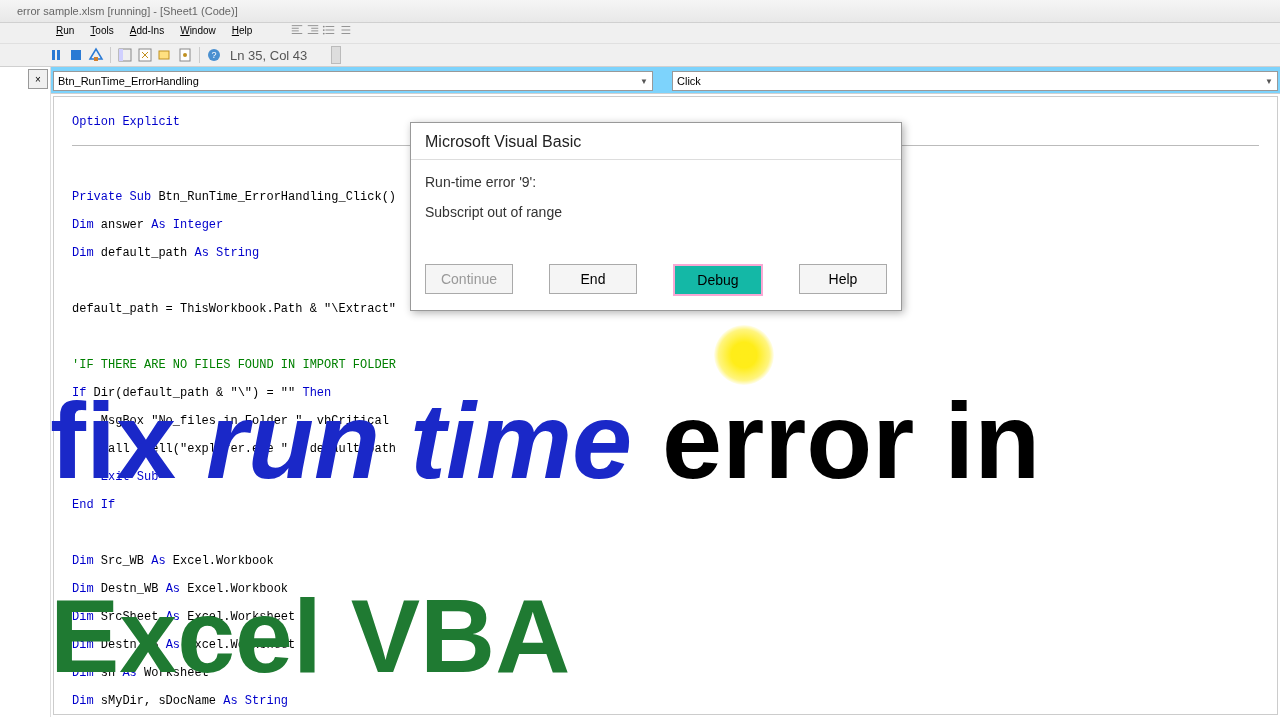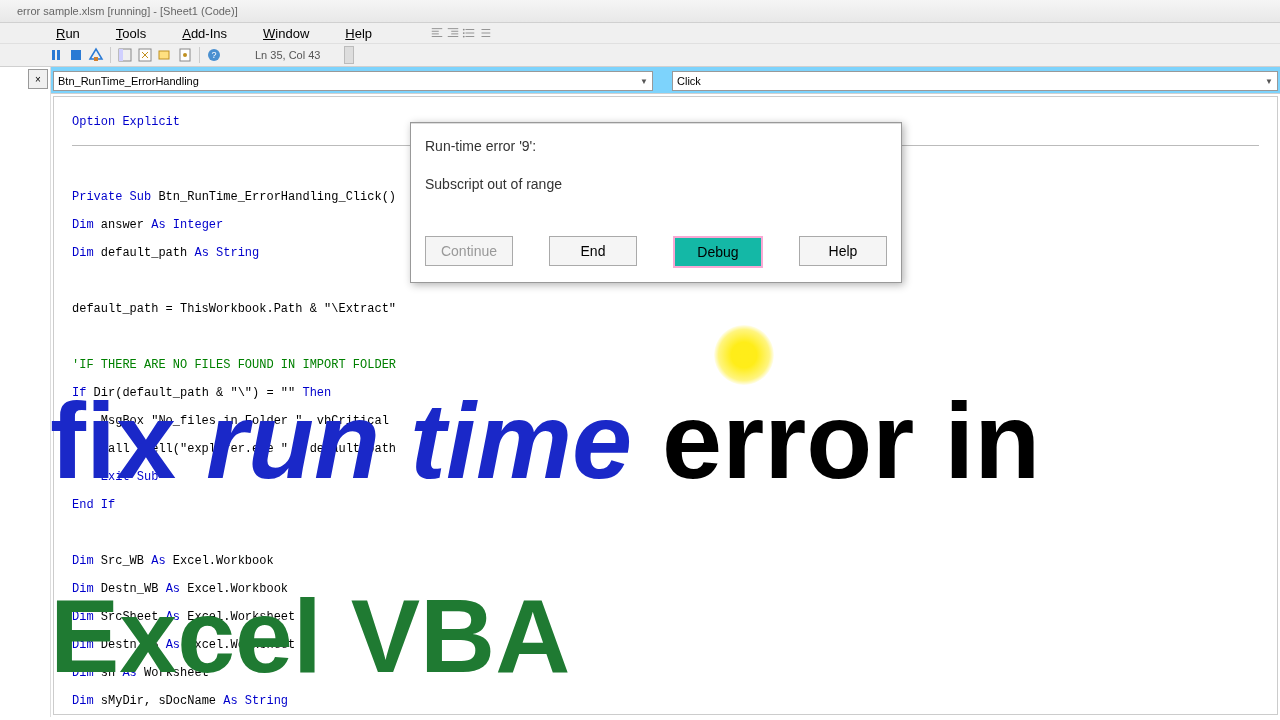--- a/index.html
+++ b/index.html
@@ -1,45 +1,45 @@
 <!DOCTYPE html>
 <html><head>
 <meta charset="utf-8">
 <style>
 html,body{margin:0;padding:0;width:1280px;height:720px;font-family:"Segoe UI",Tahoma,sans-serif;font-size:12px;background:#fff;overflow:hidden}
 .title-bar{height:22px;background:linear-gradient(#f5f5f5,#e8e8e8);border-bottom:1px solid #d0d0d0;display:flex;align-items:center;padding-left:17px;color:#666;font-size:11px}
-.menu-bar{height:20px;background:#f0f0f0;display:flex;align-items:center;padding-left:48px;gap:20px;font-size:13px;border-bottom:1px solid #e0e0e0}
+.menu-bar{height:20px;background:#f0f0f0;display:flex;align-items:flex-start;padding-left:48px;gap:0;font-size:10px;border-bottom:1px solid #e0e0e0}
 .menu-item{padding:2px 8px;cursor:pointer}
 .menu-item span{text-decoration:underline}
 .indent-icons{display:flex;gap:2px;margin-left:30px}
 .indent-icons svg{width:14px;height:14px}
 .toolbar{height:22px;background:#f0f0f0;display:flex;align-items:center;padding-left:48px;gap:4px;border-bottom:1px solid #d0d0d0}
 .tb-icon{width:16px;height:16px;display:inline-flex;align-items:center;justify-content:center}
 .tb-sep{width:1px;height:16px;background:#ccc;margin:0 2px}
-.tb-status{margin-left:29px;color:#555;font-size:11px}
+.tb-status{margin-left:4px;color:#555;font-size:13px}
 .tb-end{margin-left:20px;width:8px;height:16px;background:#ddd;border:1px solid #bbb}
 .code-area{position:relative;display:flex;height:650px}
 .left-gutter{width:50px;background:#fff;border-right:1px solid #ddd;position:relative}
 .xbtn{width:18px;height:18px;border:1px solid #999;background:#f0f0f0;position:absolute;top:2px;right:2px;font-size:10px;display:flex;align-items:center;justify-content:center;font-family:sans-serif}
 .editor{flex:1;display:flex;flex-direction:column}
 .dropdown-row{height:22px;background:#7dd3fc;display:flex;align-items:flex-end;padding:2px;border-bottom:1px solid #d0d0d0;gap:19px}
 .dropdown{height:18px;border:1px solid #999;background:#fff;font-size:11px;padding:0 4px;display:flex;align-items:center;justify-content:space-between}
 .dd1{flex:0 0 590px}
 .dd2{flex:1}
 .dd-arrow{font-size:8px;color:#555}
 .code-pane{flex:1;background:#fff;border:1px solid #ccc;margin:2px;font-family:"Courier New",monospace;font-size:12px;padding:4px 18px;line-height:14px;white-space:pre;overflow:hidden;position:relative}
 .code-line{min-height:14px}
 .kw{color:#0000cc}
 .cm{color:#008000}
 .hr-line{border-top:1px solid #bbb;margin:2px 0}
 .err-dialog{position:absolute;left:410px;top:122px;width:490px;background:#fff;border:1px solid #999;box-shadow:2px 2px 8px rgba(0,0,0,0.3);font-family:"Segoe UI",Tahoma,sans-serif}
 .err-title{padding:10px 14px 8px;font-size:16px;color:#222}
 .err-hr{border-top:1px solid #ddd;margin:0}
 .err-body{padding:14px 14px 90px;font-size:14px;color:#333}
-.err-body .line1{margin-bottom:22px}
+.err-body .line1{margin-bottom:14px}
 .err-btns{position:absolute;left:14px;right:14px;bottom:14px;display:flex;gap:36px;justify-content:space-between}
 .ebtn{width:100px;height:28px;border:1px solid #aaa;background:#f5f5f5;font-size:14px;display:flex;align-items:center;justify-content:center;cursor:pointer}
 .ebtn.disabled{color:#999}
 .ebtn.focus{border:2px solid #f9a8d4;background:#14b8a6}
 .highlight{position:absolute;left:714px;top:325px;width:60px;height:60px;background:radial-gradient(circle,rgba(255,235,0,0.9) 30%,rgba(255,235,0,0.5) 60%,rgba(255,235,0,0) 72%);border-radius:50%;pointer-events:none;z-index:10}
 .ov-text{position:absolute;font-weight:700;line-height:0.9;pointer-events:none;z-index:20;left:50px}
 .ov1{top:392px;font-size:108px;color:#1a28c8}
 .ov1 .ital{font-style:italic}
 .ov1 .reg{color:#000000}
 .ov2{top:590px;font-size:104px;color:#1f7a32}
@@ -188,20 +188,21 @@
 
 
 
 
 
     </div>
   </div>
 </div>
 
 <div class="err-dialog">
+  <div class="err-title">Microsoft Visual Basic</div>
   <div class="err-hr"></div>
   <div class="err-body">
     <div class="line1">Run-time error '9':</div>
     <div>Subscript out of range</div>
   </div>
   <div class="err-btns">
     <div class="ebtn disabled">Continue</div>
     <div class="ebtn">End</div>
     <div class="ebtn focus">Debug</div>
     <div class="ebtn">Help</div>

